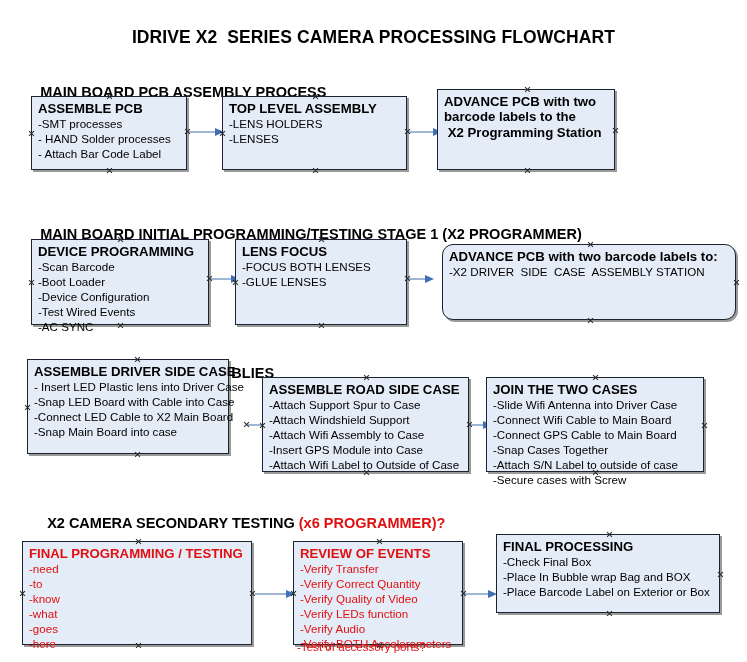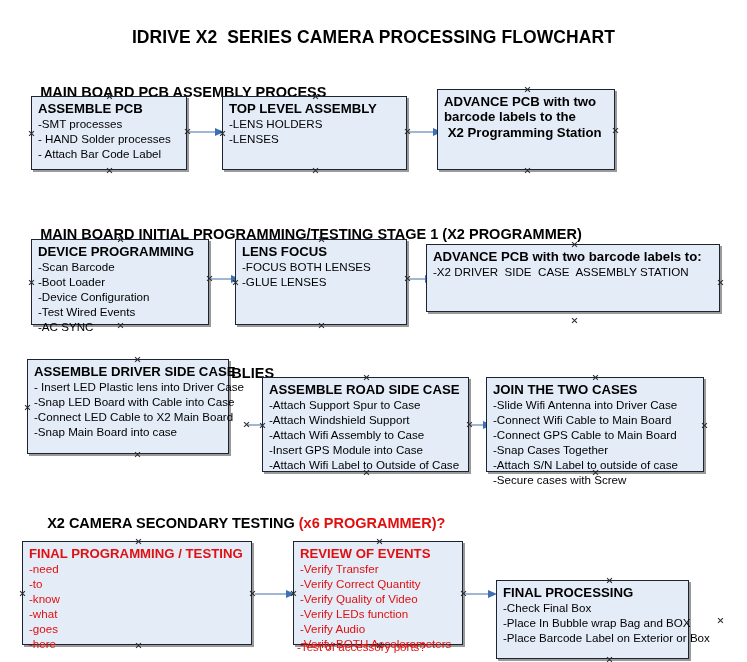--- a/index.html
+++ b/index.html
@@ -185,21 +185,21 @@
     <div class="n-line">-GLUE LENSES</div>
     <span class="handle" style="left:82px; top:-4px;"></span>
     <span class="handle" style="left:82px; top:82px;"></span>
     <span class="handle" style="left:-4px; top:39px;"></span>
   </div>
 
   <div class="connector" style="left:408px; top:268px; width:18px;">
     <span class="handle" style="left:-4px; top:-3px;"></span>
   </div>
 
-  <div class="node" style="left:426px; top:234px; width:294px; height:68px;">
+  <div class="node" style="left:442px; top:234px; width:294px; height:76px;border-radius:11px;">
     <div class="n-title wide">ADVANCE PCB with two barcode labels to:</div>
     <div class="n-line">-X2 DRIVER  SIDE  CASE  ASSEMBLY STATION</div>
     <span class="handle" style="left:144px; top:-4px;"></span>
     <span class="handle" style="left:144px; top:72px;"></span>
     <span class="handle" style="left:290px; top:34px;"></span>
   </div>
 
   <div class="section-title" style="left:31px; top:339px;">
     <span>X2 CAMERA CASE ASSEMBLIES</span><span class="accent"></span>
   </div>
@@ -279,21 +279,21 @@
     <span class="handle" style="left:82px; top:-4px;"></span>
     <span class="handle" style="left:82px; top:100px;"></span>
     <span class="handle" style="left:-4px; top:48px;"></span>
     <span class="handle" style="left:166px; top:48px;"></span>
   </div>
 
   <div class="overflow-line" style="left:297px; top:630px;">-Test of accessory ports?</div>
 
   <div class="connector" style="left:465px; top:583px; width:24px;"></div>
 
-  <div class="node" style="left:496px; top:570px; width:193px; height:79px;">
+  <div class="node" style="left:496px; top:524px; width:224px; height:79px;">
     <div class="n-title">FINAL PROCESSING</div>
     <div class="n-line">-Check Final Box</div>
     <div class="n-line">-Place In Bubble wrap Bag and BOX</div>
     <div class="n-line">-Place Barcode Label on Exterior or Box</div>
     <span class="handle" style="left:109px; top:-4px;"></span>
     <span class="handle" style="left:109px; top:75px;"></span>
     <span class="handle" style="left:220px; top:36px;"></span>
   </div>
 
 </div>

